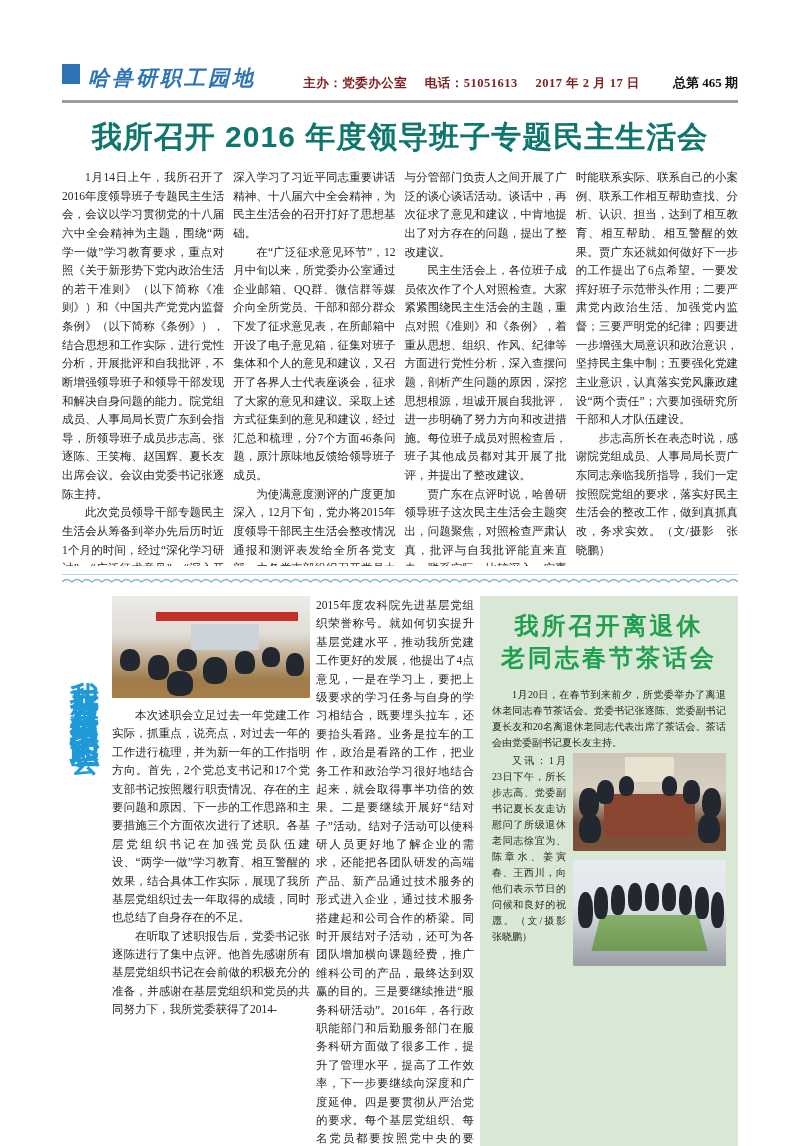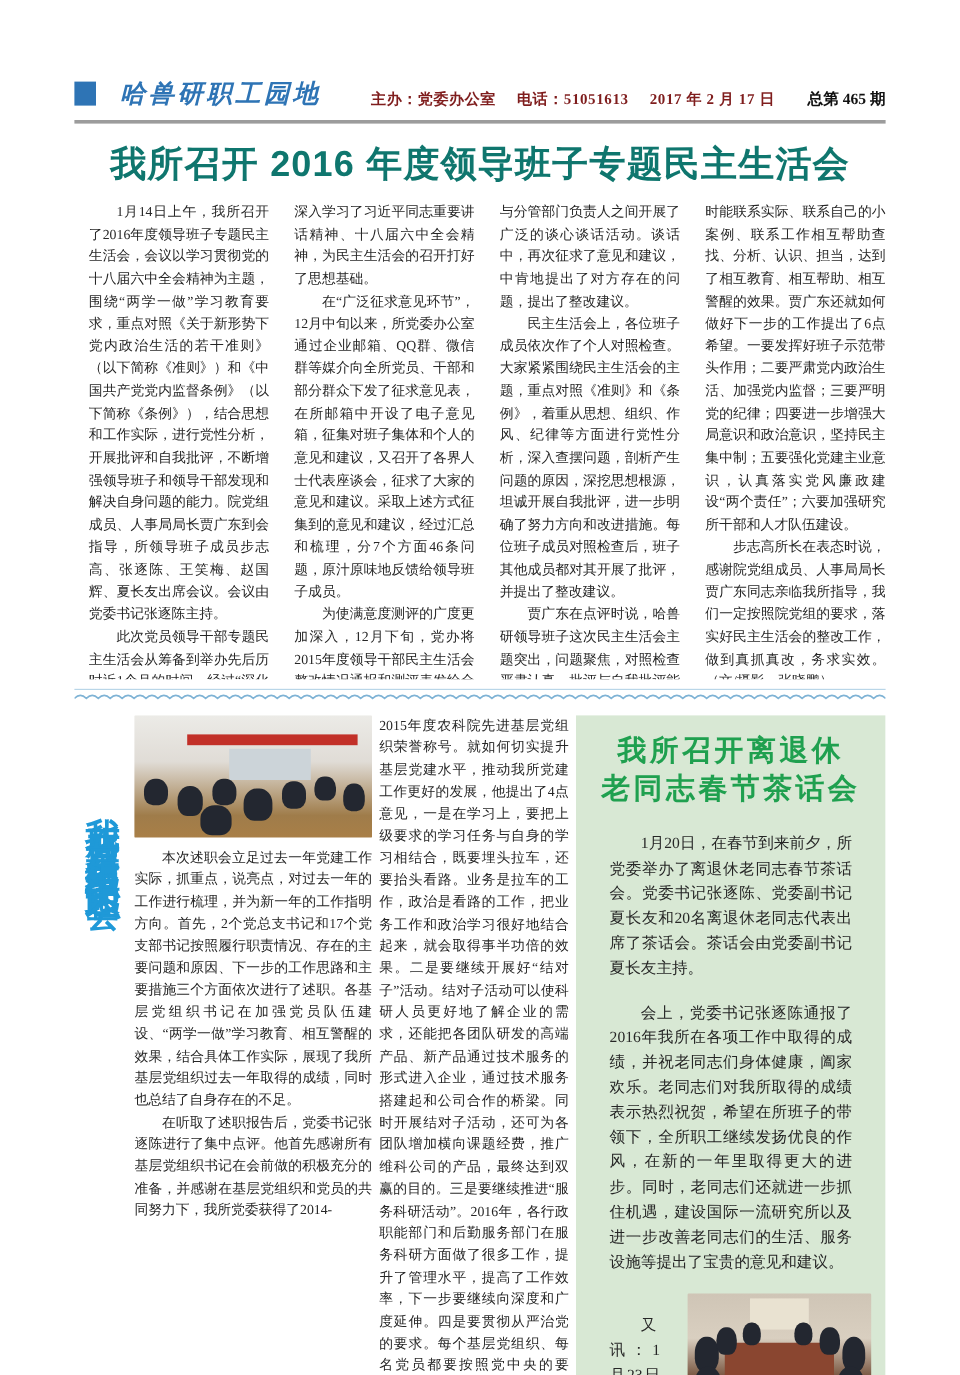--- a/index.html
+++ b/index.html
@@ -3,36 +3,36 @@
 <meta charset="utf-8">
 <style>
   html,body{margin:0;padding:0;background:#ffffff;}
   .page{position:relative;width:800px;height:1146px;background:#fff;overflow:hidden;
         font-family:"Liberation Serif","DejaVu Serif",serif;color:#262626;}
   .content{margin:0 62px;width:676px;}
 
   
   .hdr{display:flex;align-items:flex-end;justify-content:space-between;
        padding-top:64px;border-bottom:3px solid #9c9c9c;padding-bottom:8px;}
-  .mast{display:flex;align-items:center;gap:20px;}
+  .mast{display:flex;gap:8px;}
   .mast-mark{width:18px;height:20px;background:#2e74b5;display:inline-block;}
   .mast-title{font-style:italic;font-weight:bold;color:#2e74b5;font-size:21px;letter-spacing:3px;
               font-family:"Liberation Serif","DejaVu Serif",serif;}
   .hdr-info{font-weight:bold;font-size:12.5px;color:#7f1d1d;letter-spacing:.5px;}
   .hdr-info span{margin-left:14px;}
   .hdr-issue{font-weight:bold;font-size:13px;color:#111;}
 
   
   .headline{font-family:"Liberation Sans","DejaVu Sans",sans-serif;
             color:#0f766e;font-weight:900;font-size:30px;text-align:center;
             letter-spacing:1px;margin:14px 0 10px 0;}
 
   
   .cols{display:flex;gap:9px;height:398px;overflow:hidden;}
-  .col{flex:1 1 0;min-width:0;margin-left:12px;}
+  .col{flex:1 1 0;min-width:0;}
   .col p{margin:0;font-size:11.5px;line-height:1.62;text-align:justify;text-indent:2em;}
   .col p.cont{text-indent:0;}
 
   
   .photo{position:relative;overflow:hidden;border-radius:1px;}
   .photo i{position:absolute;display:block;}
   .person{background:#232730;border-radius:46% 46% 38% 38%;}
   .p-brief{height:102px;margin-bottom:8px;
     background:linear-gradient(180deg,#ecebe7 0%,#e0dcd6 38%,#9f7c4a 82%,#a97f47 100%);}
   .p-tea{height:98px;
@@ -54,21 +54,21 @@
   .colA{flex:0 0 198px;min-width:0;}
   .colB{flex:0 0 158px;min-width:0;}
   .colA p,.colB p{margin:0;font-size:11.5px;line-height:1.6;text-align:justify;text-indent:2em;}
   .colA p.cont,.colB p.cont{text-indent:0;}
 
   
   .gbox{flex:0 0 258px;background:#d8e8d4;padding:14px 12px 12px 12px;box-sizing:border-box;}
   .gtitle{font-family:Liberation Mono, monospace;text-align:center;
           color:#1fa04f;font-weight:900;font-size:24px;letter-spacing:3px;line-height:1.35;
           margin:2px 0 10px 0;}
-  .gbox p{margin:16px;font-size:13px;line-height:1.6;text-align:justify;text-indent:2em;}
+  .gbox p{margin:0;font-size:10px;line-height:1.6;text-align:justify;text-indent:2em;}
   .gbot{display:flex;gap:7px;margin-top:2px;}
   .gtext{flex:0 0 74px;}
   .gtext p{text-indent:2em;}
   .gphotos{flex:1;display:flex;flex-direction:column;gap:9px;min-width:0;}
 </style>
 </head>
 <body>
 
 <div class="page">
   <div class="content">
@@ -145,21 +145,20 @@
         <p class="cont">2015年度农科院先进基层党组织荣誉称号。就如何切实提升基层党建水平，推动我所党建工作更好的发展，他提出了4点意见，一是在学习上，要把上级要求的学习任务与自身的学习相结合，既要埋头拉车，还要抬头看路。业务是拉车的工作，政治是看路的工作，把业务工作和政治学习很好地结合起来，就会取得事半功倍的效果。二是要继续开展好“结对子”活动。结对子活动可以使科研人员更好地了解企业的需求，还能把各团队研发的高端产品、新产品通过技术服务的形式进入企业，通过技术服务搭建起和公司合作的桥梁。同时开展结对子活动，还可为各团队增加横向课题经费，推广维科公司的产品，最终达到双赢的目的。三是要继续推进“服务科研活动”。2016年，各行政职能部门和后勤服务部门在服务科研方面做了很多工作，提升了管理水平，提高了工作效率，下一步要继续向深度和广度延伸。四是要贯彻从严治党的要求。每个基层党组织、每名党员都要按照党中央的要求，严格执行“三会一课”、“一费”制度，让从严治党贯彻我们党建工作的始终。同时，各支部也要创新工作方法，使党建工作更加有活力。</p>
 
       </div>
 
       <div class="gbox">
         <div class="gtitle">
           <div>我所召开离退休</div>
           <div>老同志春节茶话会</div>
         </div>
         <p>1月20日，在春节到来前夕，所党委举办了离退休老同志春节茶话会。党委书记张逐陈、党委副书记夏长友和20名离退休老同志代表出席了茶话会。茶话会由党委副书记夏长友主持。</p>
-        <p>会上，党委书记张逐陈通报了2016年我所在各项工作中取得的成绩，并祝老同志们身体健康，阖家欢乐。老同志们对我所取得的成绩表示热烈祝贺，希望在所班子的带领下，全所职工继续发扬优良的作风，在新的一年里取得更大的进步。同时，老同志们还就进一步抓住机遇，建设国际一流研究所以及进一步改善老同志们的生活、服务设施等提出了宝贵的意见和建议。</p>
         <div class="gbot">
           <div class="gtext">
             <p>又讯：1月23日下午，所长步志高、党委副书记夏长友走访慰问了所级退休老同志徐宜为、陈章水、姜寅春、王西川，向他们表示节日的问候和良好的祝愿。（文/摄影　张晓鹏）</p>
           </div>
           <div class="gphotos">
             <div class="photo p-tea">
               <i style="left:34%;top:4%;width:32%;height:26%;background:#e9e2d1"></i>
               <i style="left:20%;top:42%;width:60%;height:44%;background:#8a4630;border-radius:6px"></i>
               <i class="person" style="left:4%;top:36%;width:13%;height:30%"></i>
               <i class="person" style="left:16%;top:28%;width:11%;height:24%"></i>

